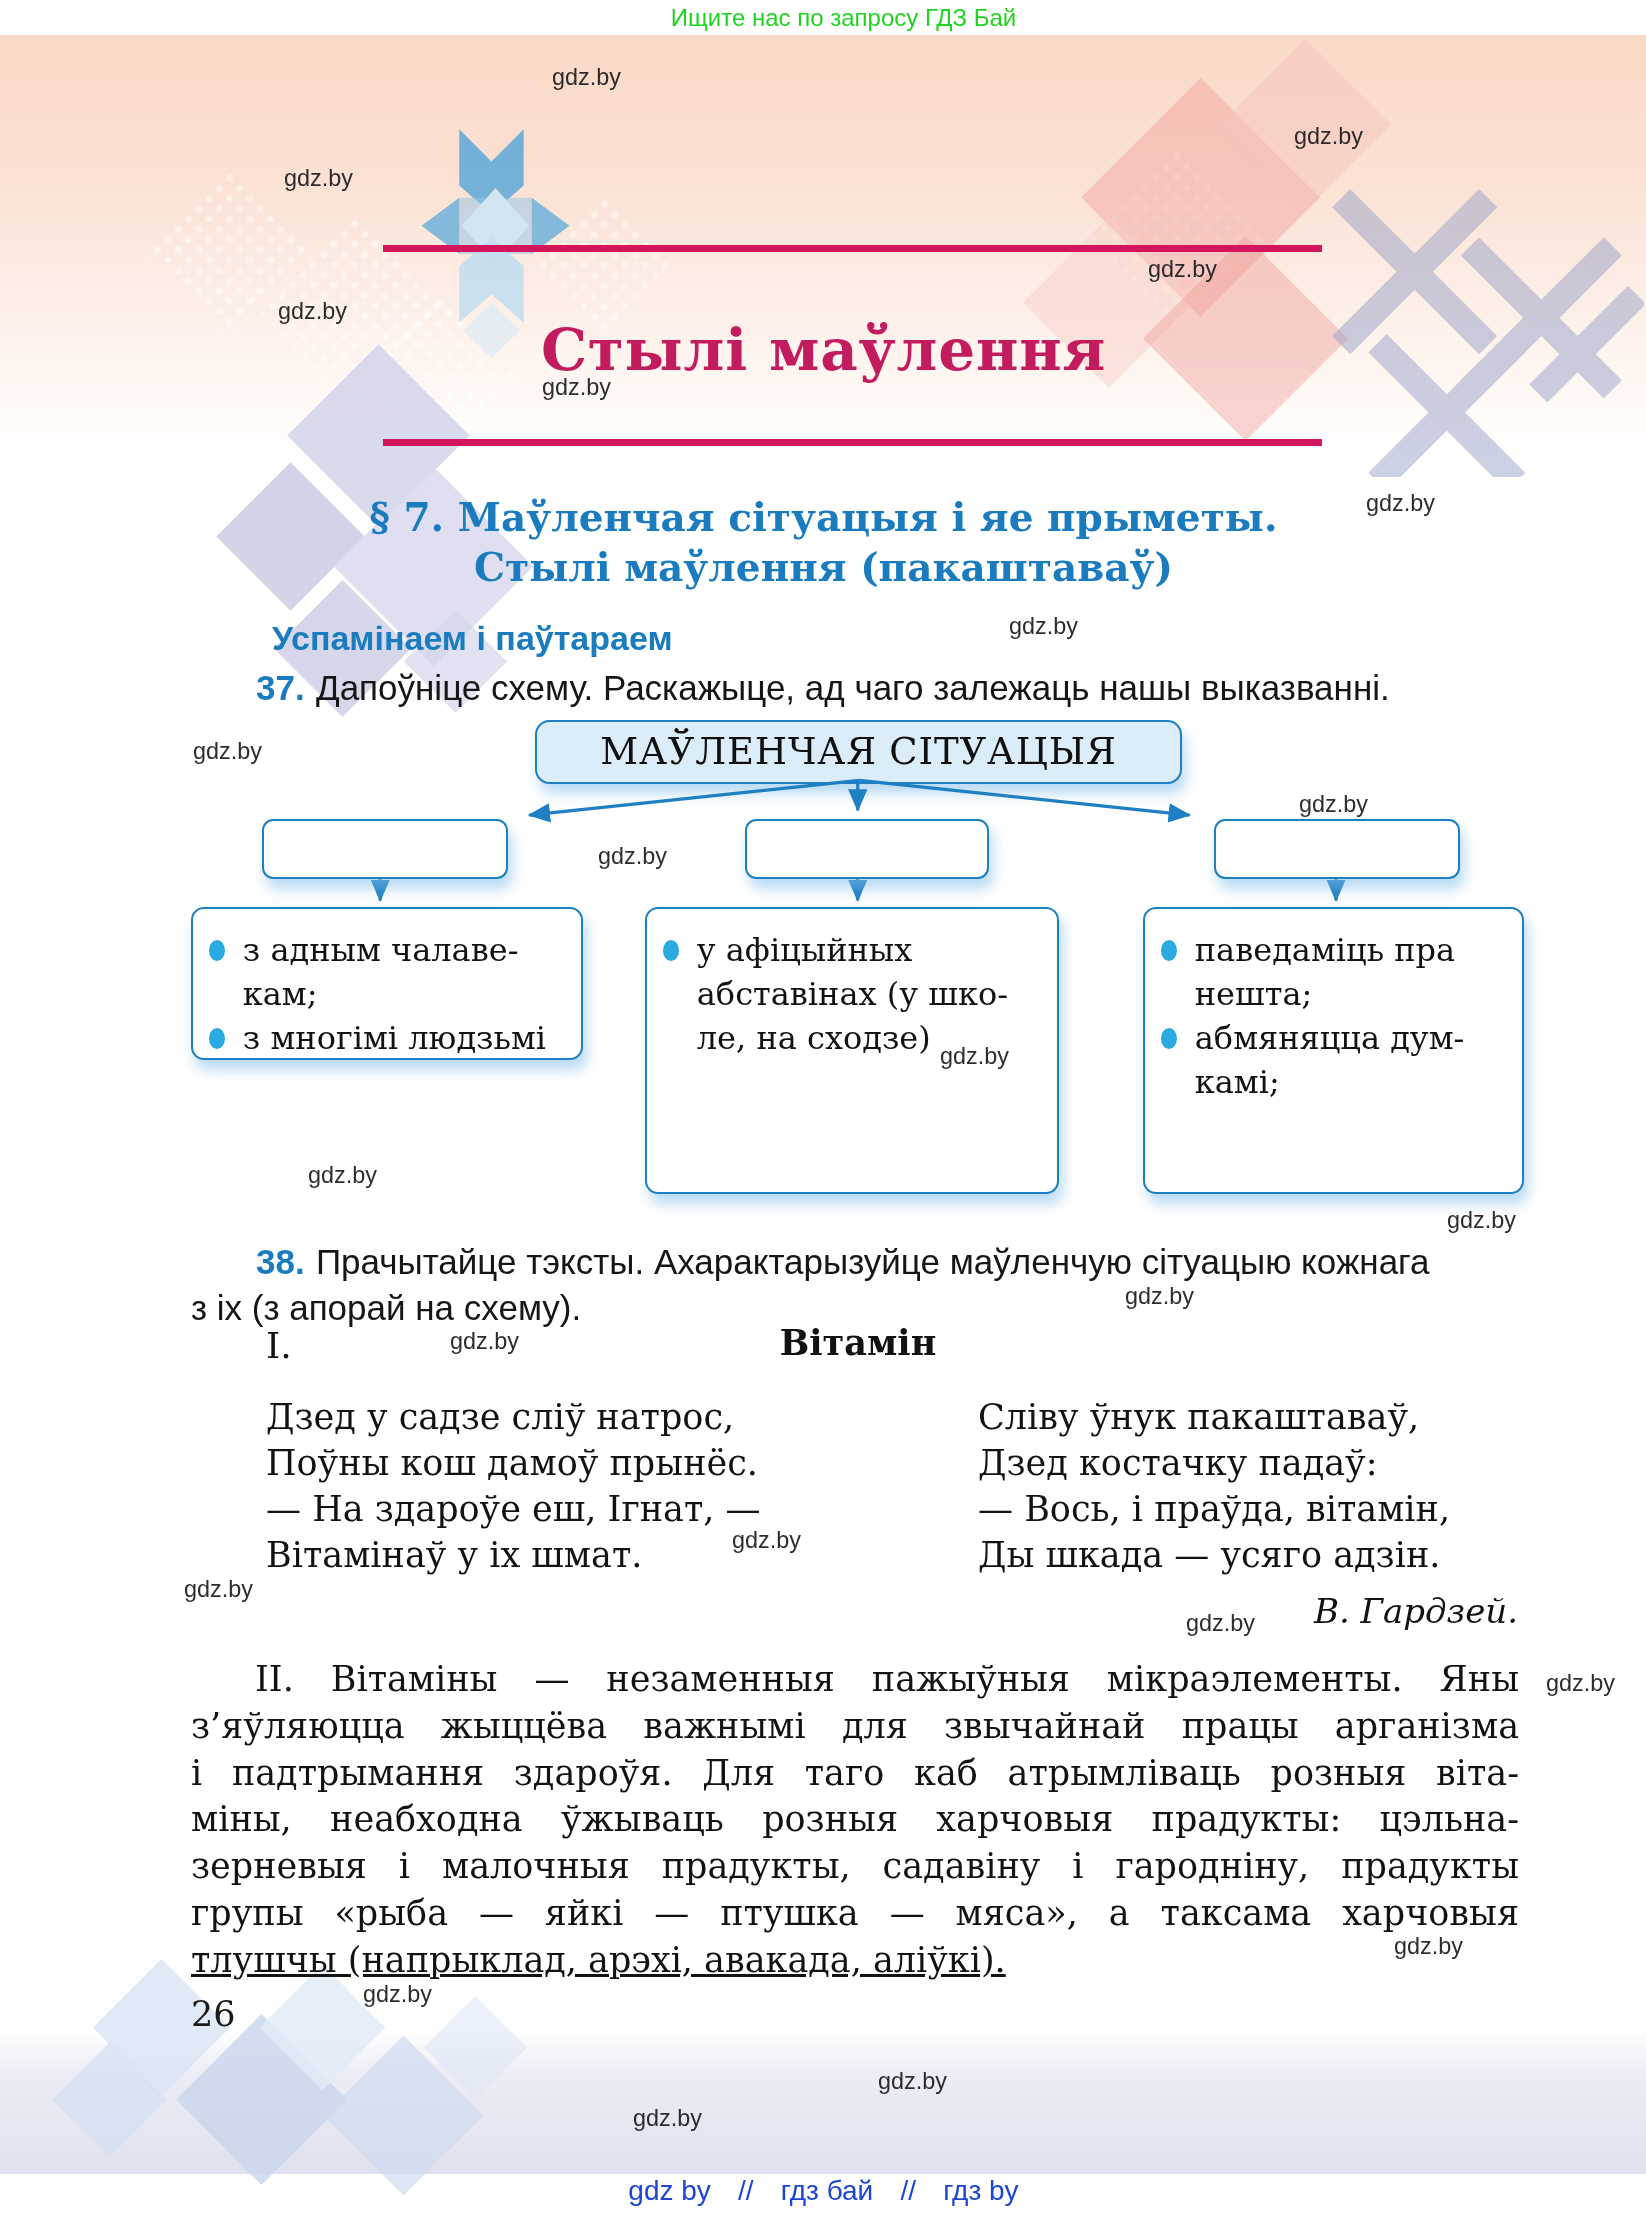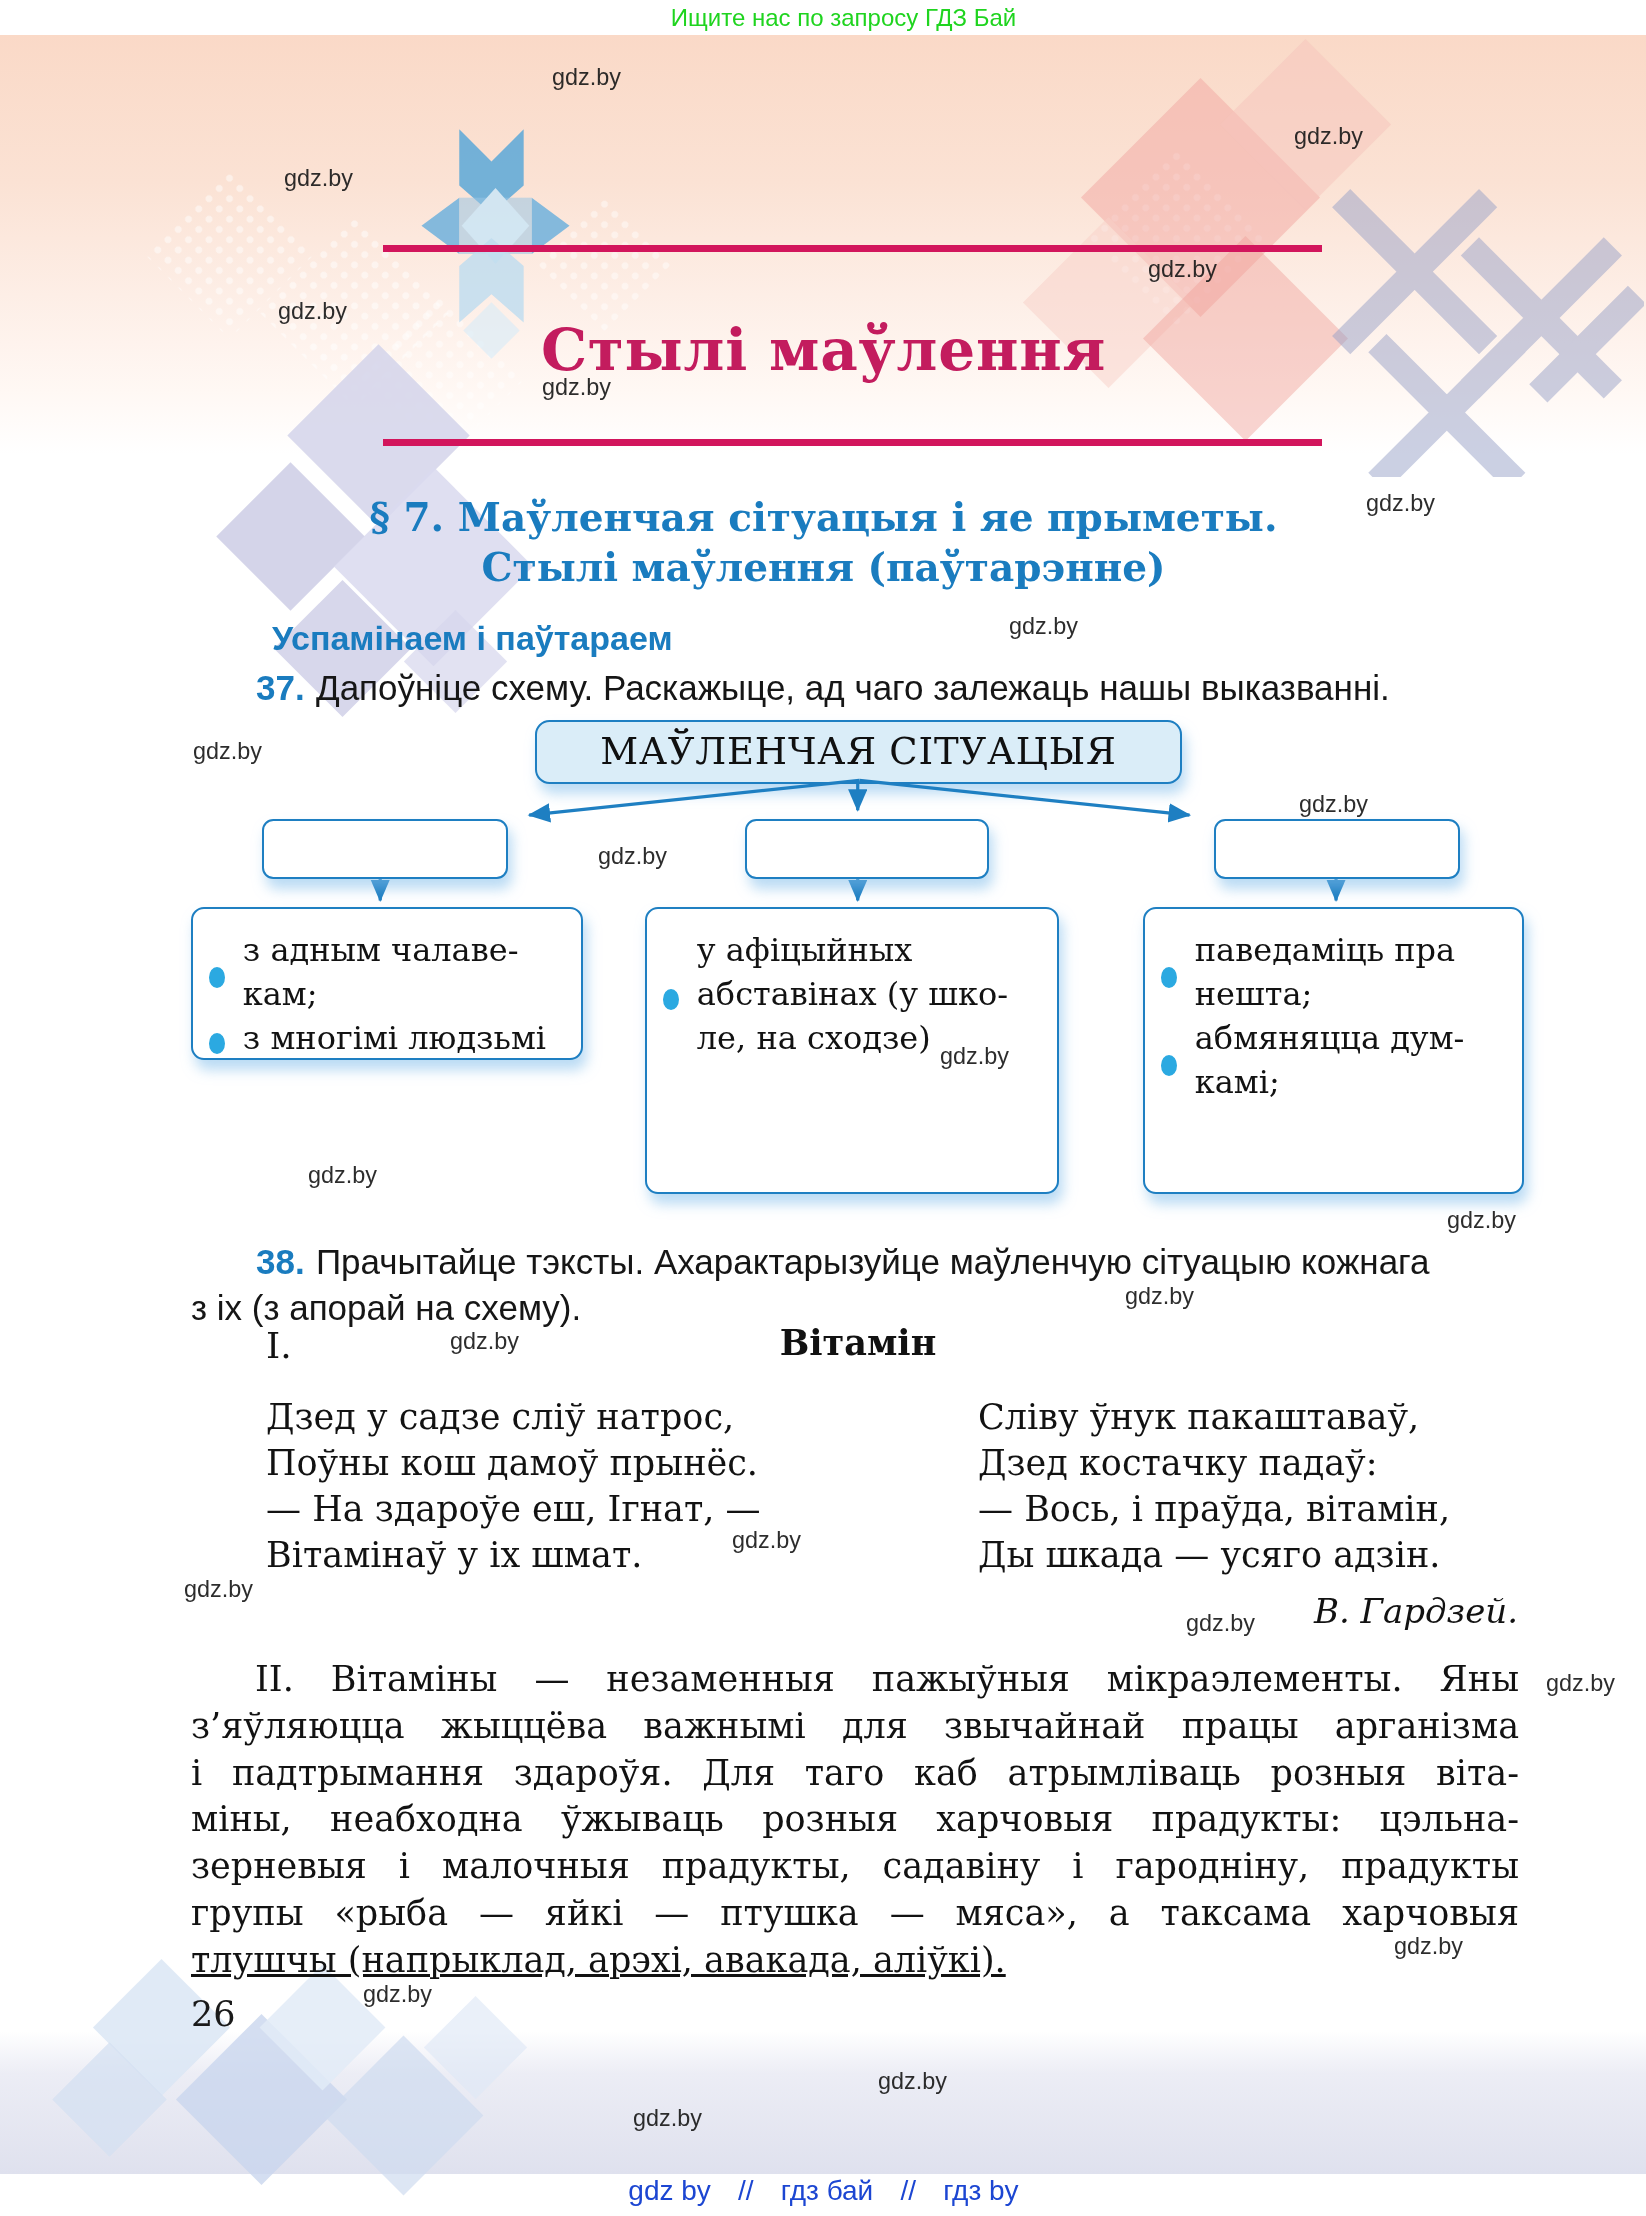--- a/index.html
+++ b/index.html
@@ -25,21 +25,21 @@
   .sec-head{left:0;width:100%;text-align:center;font:bold 39px/50px "DejaVu Serif",serif;color:#1a7cbf;}
   .sub-head{font:bold 34px/42px "Liberation Sans",sans-serif;color:#1a7cbf;}
   .ex-line{font:35px/44px "Liberation Sans",sans-serif;color:#161616;white-space:nowrap;}
   .ex-num{font-weight:bold;color:#1a7cbf;margin-right:11.3px;}
   
   .d-box{border:2.4px solid #1e7fc2;background:#ffffff;box-shadow:4px 9.7px 13px rgba(130,190,235,.55);}
   .d-root{border-radius:14.5px;background:#daedf8;display:flex;align-items:center;justify-content:center;
     font:37px/40px "DejaVu Serif",serif;color:#101010;letter-spacing:0.8px;}
   .d-slot{border-radius:11.3px;}
   .d-list{border-radius:13px;padding:19.3px 14.5px 0 14.5px;box-sizing:border-box;}
-  .d-item{display:flex;align-items:center;}
+  .d-item{display:flex;align-items:flex-start;}
   .d-dot{flex:none;width:16px;height:21px;border-radius:50%;background:#2ba9e1;margin:11.3px 17.7px 0 1.6px;}
   .d-text{font:32px/44px "DejaVu Serif",serif;color:#121212;white-space:pre-line;}
   
   .serif-line{font:35px/46px "DejaVu Serif",serif;color:#121212;white-space:pre-line;}
   .roman{font:36px/40px "DejaVu Serif",serif;color:#121212;}
   .poem-title{font:bold 35px/40px "DejaVu Serif",serif;color:#121212;text-align:center;}
   .author{font:italic 34px/39px "DejaVu Serif",serif;color:#121212;text-align:right;}
   .p2-line{left:191px;width:1328px;font:35px/47px "DejaVu Serif",serif;color:#121212;
     text-align:justify;text-align-last:justify;}
   .p2-first{text-indent:64px;}
@@ -109,21 +109,21 @@
 
   <div class="abs top-banner z2">
     <span>Ищите нас по запросу ГДЗ Бай</span>
   </div>
 
   <div class="abs rule z2" style="left:383px;top:245px;width:939px"></div>
   <div class="abs chapter-title z2">Стылі маўлення</div>
   <div class="abs rule z2" style="left:383px;top:439px;width:939px"></div>
 
   <div class="abs sec-head z2" style="top:492px">§ 7. Маўленчая сітуацыя і яе прыметы.</div>
-  <div class="abs sec-head z2" style="top:542px">Стылі маўлення (паўтарэнне)</div>
+  <div class="abs sec-head z2" style="top:542px">Стылі маўлення (пакаштаваў)</div>
   <div class="abs sub-head z2" style="left:272px;top:617px">Успамінаем і паўтараем</div>
 
   <div class="abs ex-line z2" style="left:256px;top:666px">
     <span class="ex-num">37.</span><span>Дапоўніце схему. Раскажыце, ад чаго залежаць нашы выказванні.</span>
   </div>
 
   <div class="abs d-box d-root z2" style="left:535px;top:720px;width:643px;height:60px">
     <span>МАЎЛЕНЧАЯ СІТУАЦЫЯ</span>
   </div>
 

